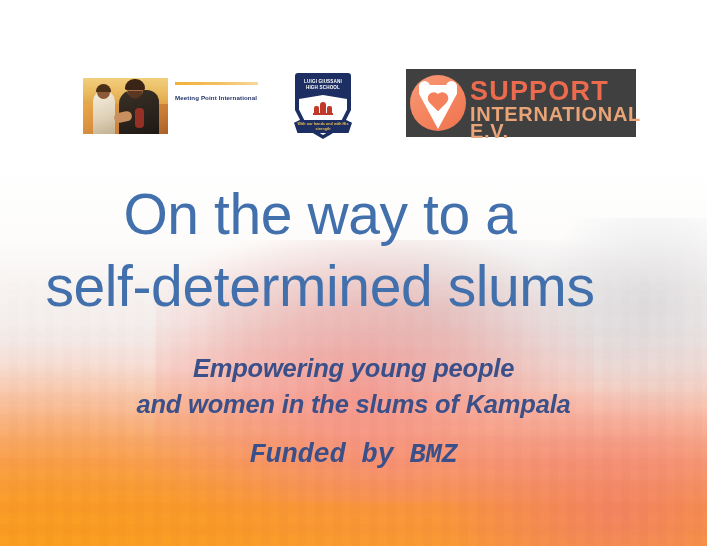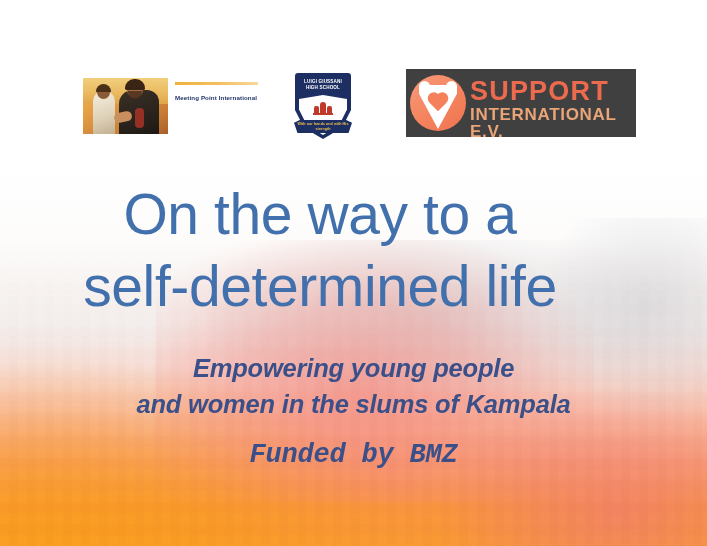--- a/index.html
+++ b/index.html
@@ -162,21 +162,21 @@
   .sup-mark .heart:before,.sup-mark .heart:after{
     content:"";position:absolute;top:0;width:12px;height:18px;border-radius:7px 7px 0 0;
     background:#f4805c;}
   .sup-mark .heart:before{left:12px;transform:rotate(-45deg);transform-origin:0 100%;}
   .sup-mark .heart:after{left:0;transform:rotate(45deg);transform-origin:100% 100%;}
   .sup-mark .hd-l{position:absolute;left:9px;top:6px;width:11px;height:11px;border-radius:50%;background:#fdfdfd;}
   .sup-mark .hd-r{position:absolute;right:9px;top:6px;width:11px;height:11px;border-radius:50%;background:#fdfdfd;}
   .sup-word{position:absolute;left:64px;top:8px;width:162px;}
   .sup-l1{font-size:27px;font-weight:bold;color:#ec6b4e;letter-spacing:1.2px;line-height:29px;
     font-family:"Liberation Sans", sans-serif;}
-  .sup-l2{font-size:17px;font-weight:bold;color:#e9a477;letter-spacing:.7px;line-height:17px;
+  .sup-l2{font-size:20px;font-weight:bold;color:#e9a477;letter-spacing:.7px;line-height:17px;
     font-family:"Liberation Sans", sans-serif;}
 
   
   .title-block{
     position:absolute;left:0;top:178px;width:640px;text-align:center;
     color:#4270ac;
     font-family:"Liberation Sans", sans-serif;
     font-size:57px;line-height:72px;font-weight:normal;letter-spacing:-0.4px;
   }
   .title-block .tl{display:block;}
@@ -260,21 +260,21 @@
       <div class="sup-word">
         <div class="sup-l1">SUPPORT</div>
         <div class="sup-l2">INTERNATIONAL E.V.</div>
       </div>
     </div>
 
   </div>
 
   <div class="title-block">
     <span class="tl">On the way to a</span>
-    <span class="tl">self-determined life</span>
+    <span class="tl">self-determined slums</span>
   </div>
 
   <div class="sub-block">
     <span class="sl">Empowering young people</span>
     <span class="sl">and women in the slums of Kampala</span>
   </div>
 
   <div class="funded-block">Funded by BMZ</div>
 
 </div>

